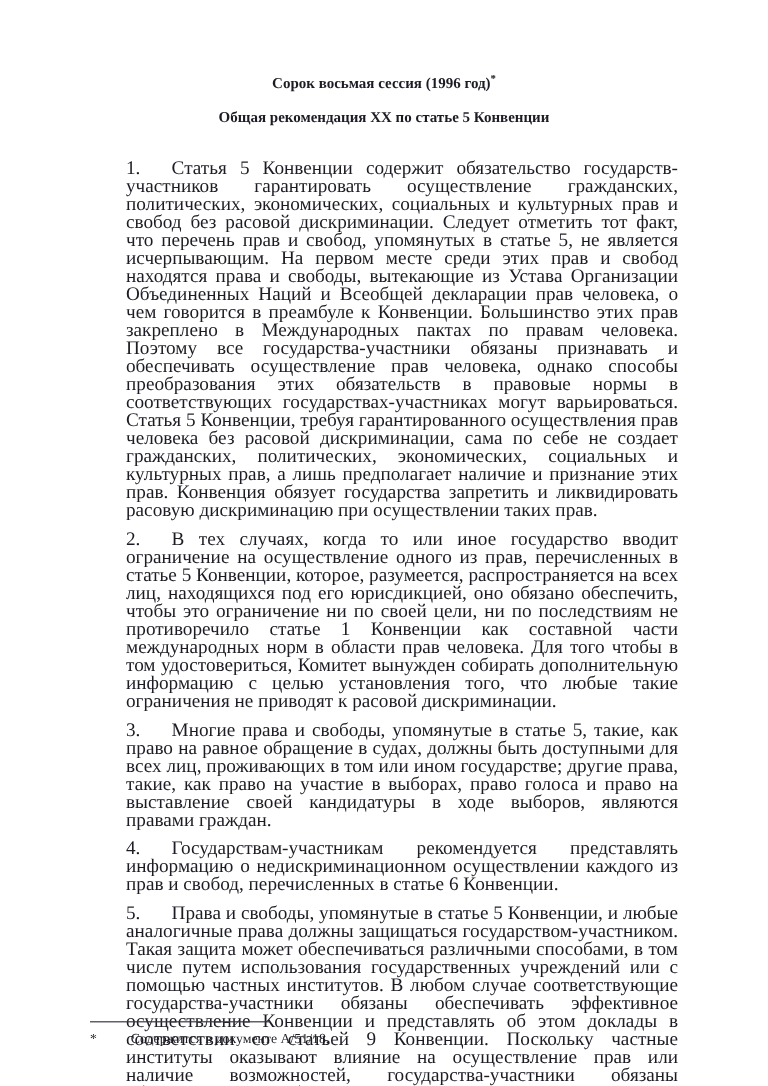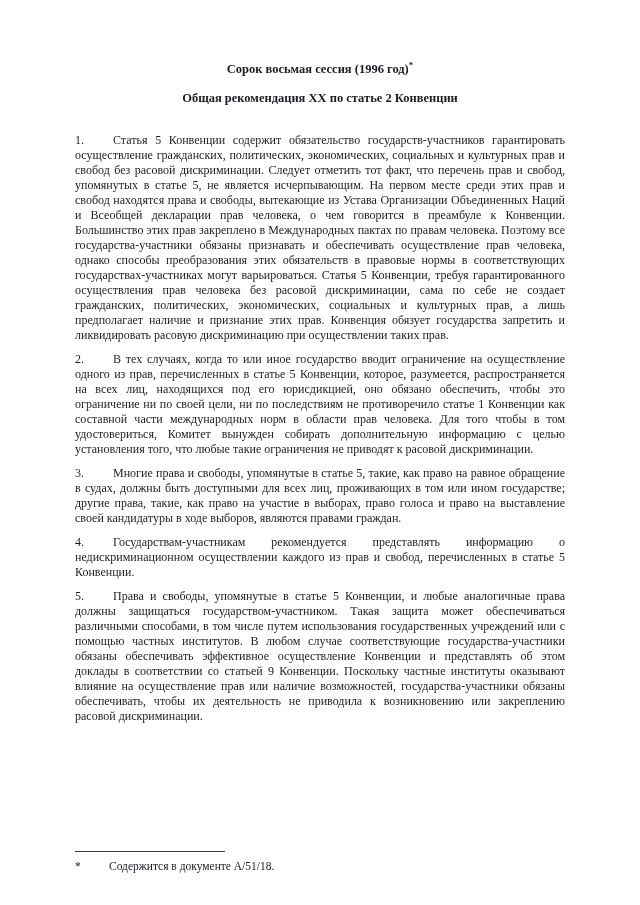--- a/index.html
+++ b/index.html
@@ -23,24 +23,25 @@
   .title {
     text-align: center;
     font-weight: bold;
     font-size: 12.5px;
     line-height: 15px;
   }
   .title-session { margin-bottom: 14px; }
   .title-session sup { font-size: 9px; vertical-align: super; }
   .title-main { margin-bottom: 27px; }
   .para {
-    font-size: 12px;
+    font-size: 16px;
     line-height: 15px;
     text-align: justify;
     margin-bottom: 9px;
+    margin-left: 30px;
   }
   .pnum {
     display: inline-block;
     width: 38px;
   }
   .footnote {
     position: absolute;
     left: 75px;
     top: 851px;
     width: 490px;
@@ -58,29 +59,29 @@
   }
 </style>
 </head>
 <body>
 
 <div class="page">
   <div class="content">
 
     <div class="title title-session"><span>Сорок восьмая сессия (1996 год)</span><sup>*</sup></div>
 
-    <div class="title title-main">Общая рекомендация XX по статье 2 Конвенции</div>
+    <div class="title title-main">Общая рекомендация XX по статье 5 Конвенции</div>
 
     <p class="para"><span class="pnum">1.</span><span>Статья 5 Конвенции содержит обязательство государств-участников гарантировать осуществление гражданских, политических, экономических, социальных и культурных прав и свобод без расовой дискриминации. Следует отметить тот факт, что перечень прав и свобод, упомянутых в статье 5, не является исчерпывающим. На первом месте среди этих прав и свобод находятся права и свободы, вытекающие из Устава Организации Объединенных Наций и Всеобщей декларации прав человека, о чем говорится в преамбуле к Конвенции. Большинство этих прав закреплено в Международных пактах по правам человека. Поэтому все государства-участники обязаны признавать и обеспечивать осуществление прав человека, однако способы преобразования этих обязательств в правовые нормы в соответствующих государствах-участниках могут варьироваться. Статья 5 Конвенции, требуя гарантированного осуществления прав человека без расовой дискриминации, сама по себе не создает гражданских, политических, экономических, социальных и культурных прав, а лишь предполагает наличие и признание этих прав. Конвенция обязует государства запретить и ликвидировать расовую дискриминацию при осуществлении таких прав.</span></p>
 
     <p class="para"><span class="pnum">2.</span><span>В тех случаях, когда то или иное государство вводит ограничение на осуществление одного из прав, перечисленных в статье 5 Конвенции, которое, разумеется, распространяется на всех лиц, находящихся под его юрисдикцией, оно обязано обеспечить, чтобы это ограничение ни по своей цели, ни по последствиям не противоречило статье 1 Конвенции как составной части международных норм в области прав человека. Для того чтобы в том удостовериться, Комитет вынужден собирать дополнительную информацию с целью установления того, что любые такие ограничения не приводят к расовой дискриминации.</span></p>
 
     <p class="para"><span class="pnum">3.</span><span>Многие права и свободы, упомянутые в статье 5, такие, как право на равное обращение в судах, должны быть доступными для всех лиц, проживающих в том или ином государстве; другие права, такие, как право на участие в выборах, право голоса и право на выставление своей кандидатуры в ходе выборов, являются правами граждан.</span></p>
 
-    <p class="para"><span class="pnum">4.</span><span>Государствам-участникам рекомендуется представлять информацию о недискриминационном осуществлении каждого из прав и свобод, перечисленных в статье 5 Конвенции.</span></p>
+    <p class="para"><span class="pnum">4.</span><span>Государствам-участникам рекомендуется представлять информацию о недискриминационном осуществлении каждого из прав и свобод, перечисленных в статье 6 Конвенции.</span></p>
 
     <p class="para"><span class="pnum">5.</span><span>Права и свободы, упомянутые в статье 5 Конвенции, и любые аналогичные права должны защищаться государством-участником. Такая защита может обеспечиваться различными способами, в том числе путем использования государственных учреждений или с помощью частных институтов. В любом случае соответствующие государства-участники обязаны обеспечивать эффективное осуществление Конвенции и представлять об этом доклады в соответствии со статьей 9 Конвенции. Поскольку частные институты оказывают влияние на осуществление прав или наличие возможностей, государства-участники обязаны обеспечивать, чтобы их деятельность не приводила к возникновению или закреплению расовой дискриминации.</span></p>
 
   </div>
 
   <div class="footnote">
     <div class="footnote-rule"></div>
     <div><span class="fmark">*</span><span>Содержится в документе A/51/18.</span></div>
   </div>
 </div>

